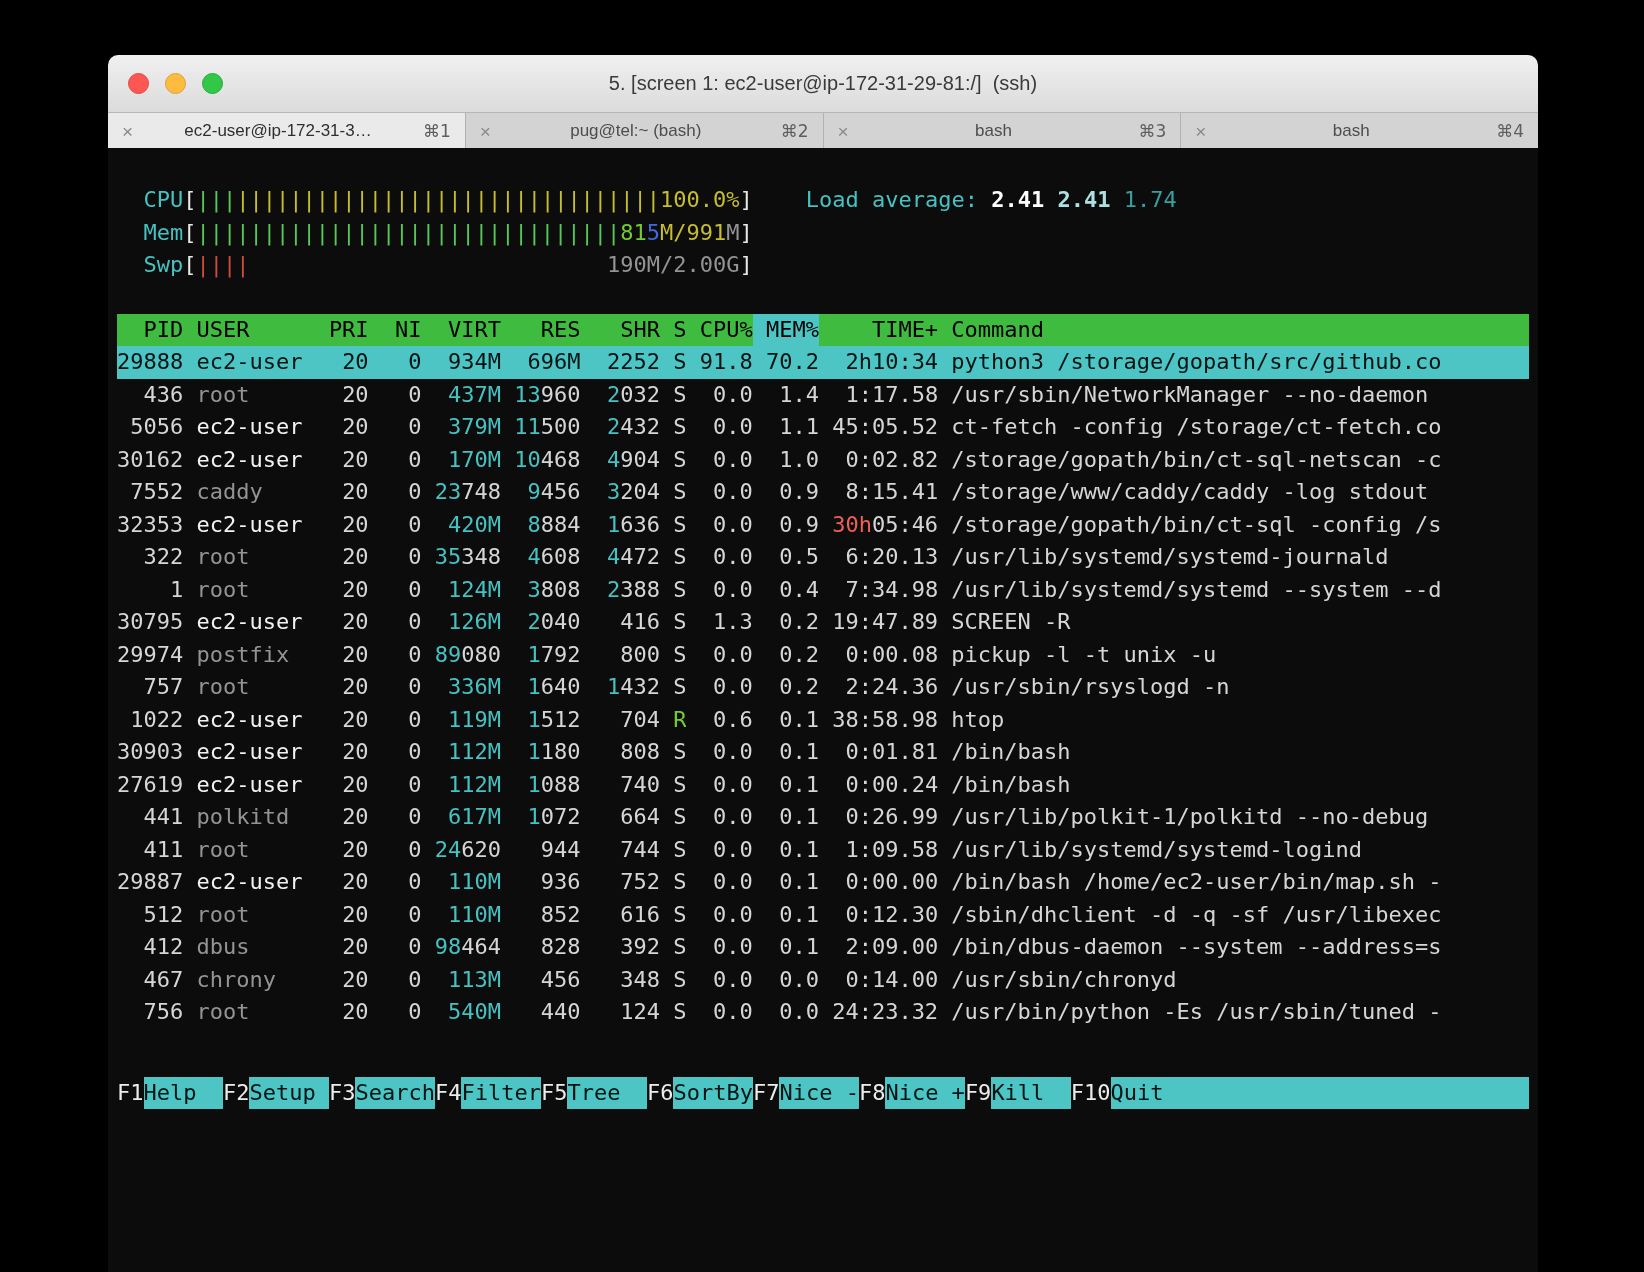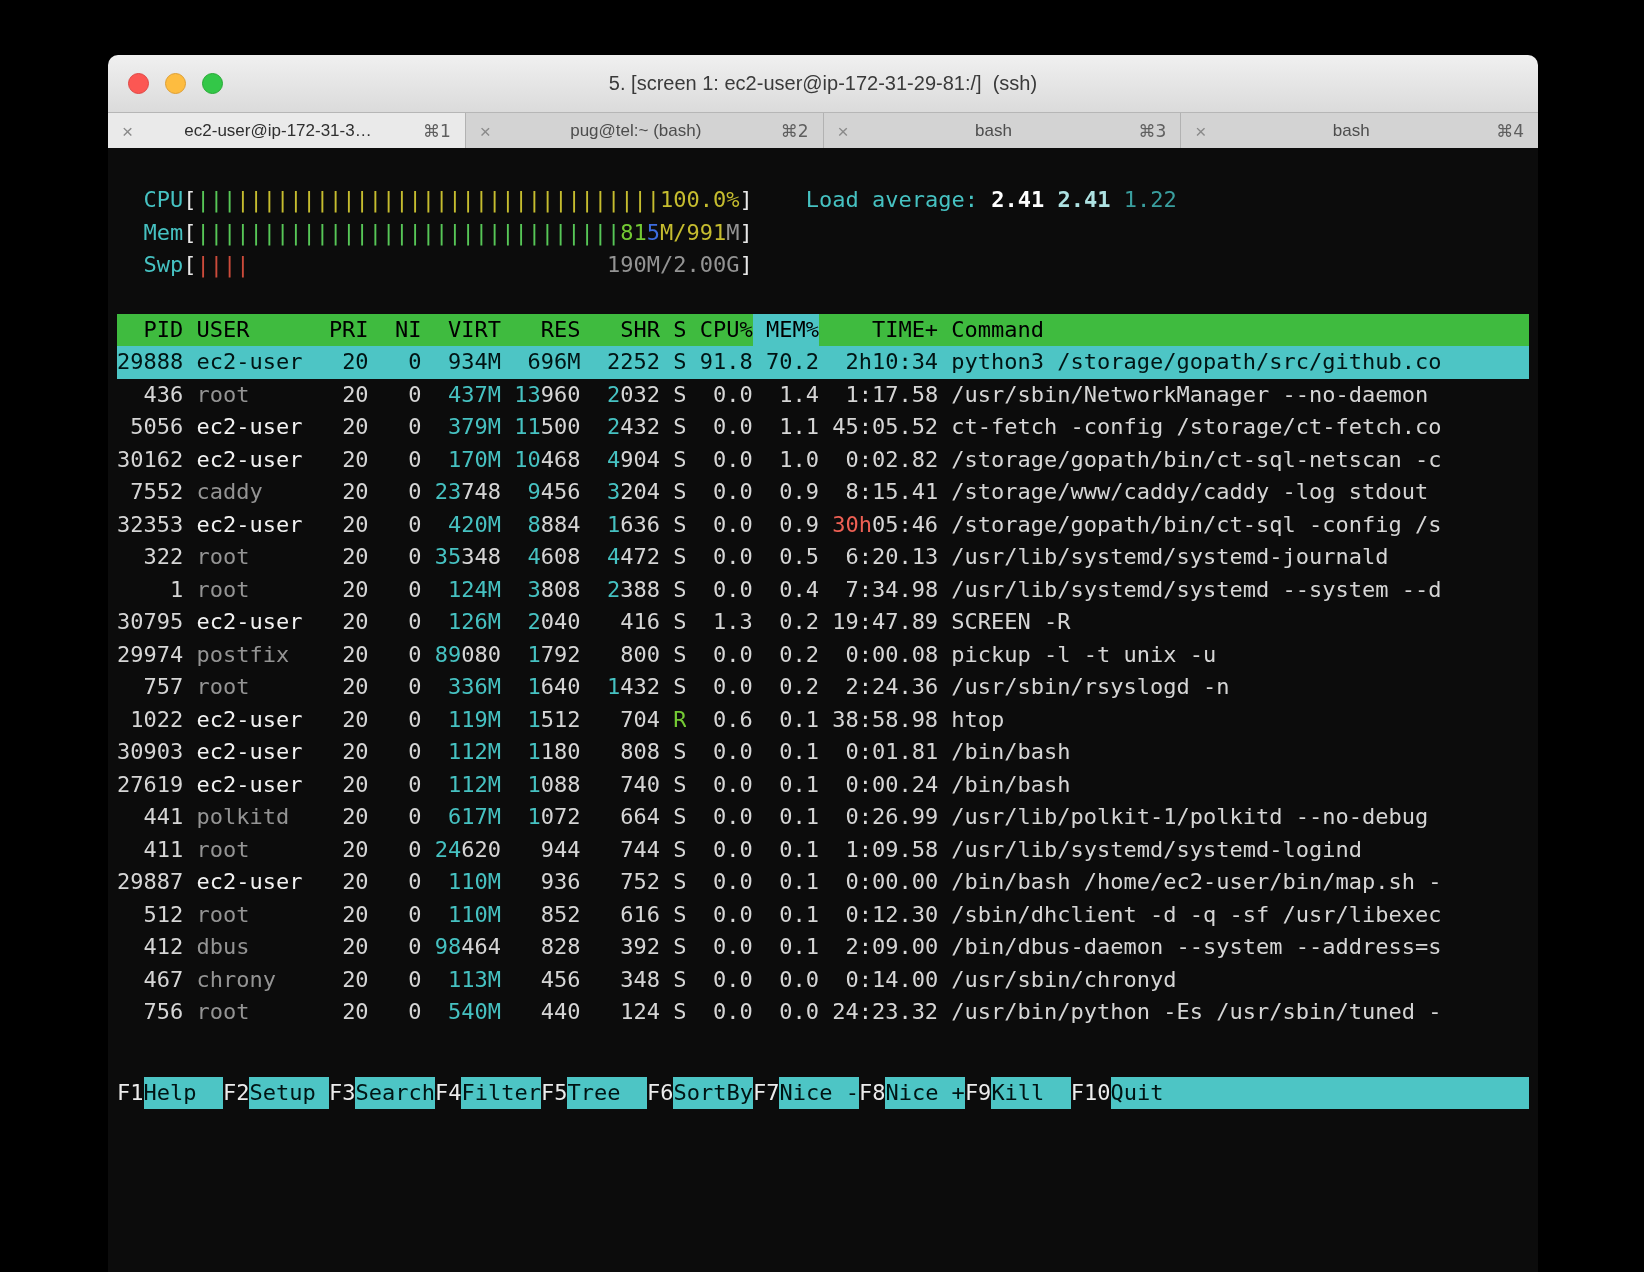--- a/index.html
+++ b/index.html
@@ -112,21 +112,21 @@
     </div>
 
   <div class="terminal">
     <div class="hdr">
       <div class="meters">
           <div class="meter-line"><span class="m-indent">  </span><span class="m-label">CPU</span><span class="m-bracket">[</span><div class="m-interior"><span><span class="pg">|||</span><span class="py">||||||||||||||||||||||||||||||||</span></span><span><span class="ty">100.0%</span></span></div><span class="m-bracket">]</span></div>
           <div class="meter-line"><span class="m-indent">  </span><span class="m-label">Mem</span><span class="m-bracket">[</span><div class="m-interior"><span><span class="pg">||||||||||||||||||||||||||||||||</span></span><span><span class="tg">81</span><span class="tb">5</span><span class="ty">M/991</span><span class="tgr">M</span></span></div><span class="m-bracket">]</span></div>
           <div class="meter-line"><span class="m-indent">  </span><span class="m-label">Swp</span><span class="m-bracket">[</span><div class="m-interior"><span><span class="pr">||||</span></span><span><span class="tgr">190M/2.00G</span></span></div><span class="m-bracket">]</span></div>
         </div>
       <div class="stats">
-          <div class="stat-line"><span class="c">Load average: </span><span class="wb">2.41 </span><span class="cw">2.41 </span><span class="cd">1.22</span></div>
+          <div class="stat-line"><span class="c">Load average: </span><span class="wb">2.41 </span><span class="cw">2.41 </span><span class="cd">1.74</span></div>
         </div>
     </div>
     <div class="ptable">
         <div class="prow phead"><div class="c-pid"><span>PID</span></div><div class="c-user"><span>USER</span></div><div class="c-pri"><span>PRI</span></div><div class="c-ni"><span>NI</span></div><div class="c-virt"><span>VIRT</span></div><div class="c-res"><span>RES</span></div><div class="c-shr"><span>SHR</span></div><div class="c-s"><span>S</span></div><div class="c-cpu"><span>CPU%</span></div><div class="c-mem sorted"><span>MEM%</span></div><div class="c-time"><span>TIME+</span></div><div class="c-cmd"><span>Command</span></div></div>
         <div class="prow selected"><div class="c-pid"><span class="t-norm">29888</span></div><div class="c-user"><span class="t-bright">ec2-user</span></div><div class="c-pri"><span class="t-norm">20</span></div><div class="c-ni"><span class="t-norm">0</span></div><div class="c-virt"><span class="t-cyan">934M</span></div><div class="c-res"><span class="t-cyan">696M</span></div><div class="c-shr"><span class="t-cyan">2</span><span class="t-norm">252</span></div><div class="c-s"><span class="t-norm">S</span></div><div class="c-cpu"><span class="t-norm">91.8</span></div><div class="c-mem"><span class="t-norm">70.2</span></div><div class="c-time"><span class="t-red">2h</span><span class="t-norm">10:34</span></div><div class="c-cmd"><span class="t-norm">python3 /storage/gopath/src/github.co</span></div></div>
         <div class="prow"><div class="c-pid"><span class="t-norm">436</span></div><div class="c-user"><span class="t-dim">root</span></div><div class="c-pri"><span class="t-norm">20</span></div><div class="c-ni"><span class="t-norm">0</span></div><div class="c-virt"><span class="t-cyan">437M</span></div><div class="c-res"><span class="t-cyan">13</span><span class="t-norm">960</span></div><div class="c-shr"><span class="t-cyan">2</span><span class="t-norm">032</span></div><div class="c-s"><span class="t-norm">S</span></div><div class="c-cpu"><span class="t-norm">0.0</span></div><div class="c-mem"><span class="t-norm">1.4</span></div><div class="c-time"><span class="t-norm">1:17.58</span></div><div class="c-cmd"><span class="t-norm">/usr/sbin/NetworkManager --no-daemon</span></div></div>
         <div class="prow"><div class="c-pid"><span class="t-norm">5056</span></div><div class="c-user"><span class="t-bright">ec2-user</span></div><div class="c-pri"><span class="t-norm">20</span></div><div class="c-ni"><span class="t-norm">0</span></div><div class="c-virt"><span class="t-cyan">379M</span></div><div class="c-res"><span class="t-cyan">11</span><span class="t-norm">500</span></div><div class="c-shr"><span class="t-cyan">2</span><span class="t-norm">432</span></div><div class="c-s"><span class="t-norm">S</span></div><div class="c-cpu"><span class="t-norm">0.0</span></div><div class="c-mem"><span class="t-norm">1.1</span></div><div class="c-time"><span class="t-norm">45:05.52</span></div><div class="c-cmd"><span class="t-norm">ct-fetch -config /storage/ct-fetch.co</span></div></div>
         <div class="prow"><div class="c-pid"><span class="t-norm">30162</span></div><div class="c-user"><span class="t-bright">ec2-user</span></div><div class="c-pri"><span class="t-norm">20</span></div><div class="c-ni"><span class="t-norm">0</span></div><div class="c-virt"><span class="t-cyan">170M</span></div><div class="c-res"><span class="t-cyan">10</span><span class="t-norm">468</span></div><div class="c-shr"><span class="t-cyan">4</span><span class="t-norm">904</span></div><div class="c-s"><span class="t-norm">S</span></div><div class="c-cpu"><span class="t-norm">0.0</span></div><div class="c-mem"><span class="t-norm">1.0</span></div><div class="c-time"><span class="t-norm">0:02.82</span></div><div class="c-cmd"><span class="t-norm">/storage/gopath/bin/ct-sql-netscan -c</span></div></div>
         <div class="prow"><div class="c-pid"><span class="t-norm">7552</span></div><div class="c-user"><span class="t-dim">caddy</span></div><div class="c-pri"><span class="t-norm">20</span></div><div class="c-ni"><span class="t-norm">0</span></div><div class="c-virt"><span class="t-cyan">23</span><span class="t-norm">748</span></div><div class="c-res"><span class="t-cyan">9</span><span class="t-norm">456</span></div><div class="c-shr"><span class="t-cyan">3</span><span class="t-norm">204</span></div><div class="c-s"><span class="t-norm">S</span></div><div class="c-cpu"><span class="t-norm">0.0</span></div><div class="c-mem"><span class="t-norm">0.9</span></div><div class="c-time"><span class="t-norm">8:15.41</span></div><div class="c-cmd"><span class="t-norm">/storage/www/caddy/caddy -log stdout</span></div></div>
         <div class="prow"><div class="c-pid"><span class="t-norm">32353</span></div><div class="c-user"><span class="t-bright">ec2-user</span></div><div class="c-pri"><span class="t-norm">20</span></div><div class="c-ni"><span class="t-norm">0</span></div><div class="c-virt"><span class="t-cyan">420M</span></div><div class="c-res"><span class="t-cyan">8</span><span class="t-norm">884</span></div><div class="c-shr"><span class="t-cyan">1</span><span class="t-norm">636</span></div><div class="c-s"><span class="t-norm">S</span></div><div class="c-cpu"><span class="t-norm">0.0</span></div><div class="c-mem"><span class="t-norm">0.9</span></div><div class="c-time"><span class="t-red">30h</span><span class="t-norm">05:46</span></div><div class="c-cmd"><span class="t-norm">/storage/gopath/bin/ct-sql -config /s</span></div></div>

